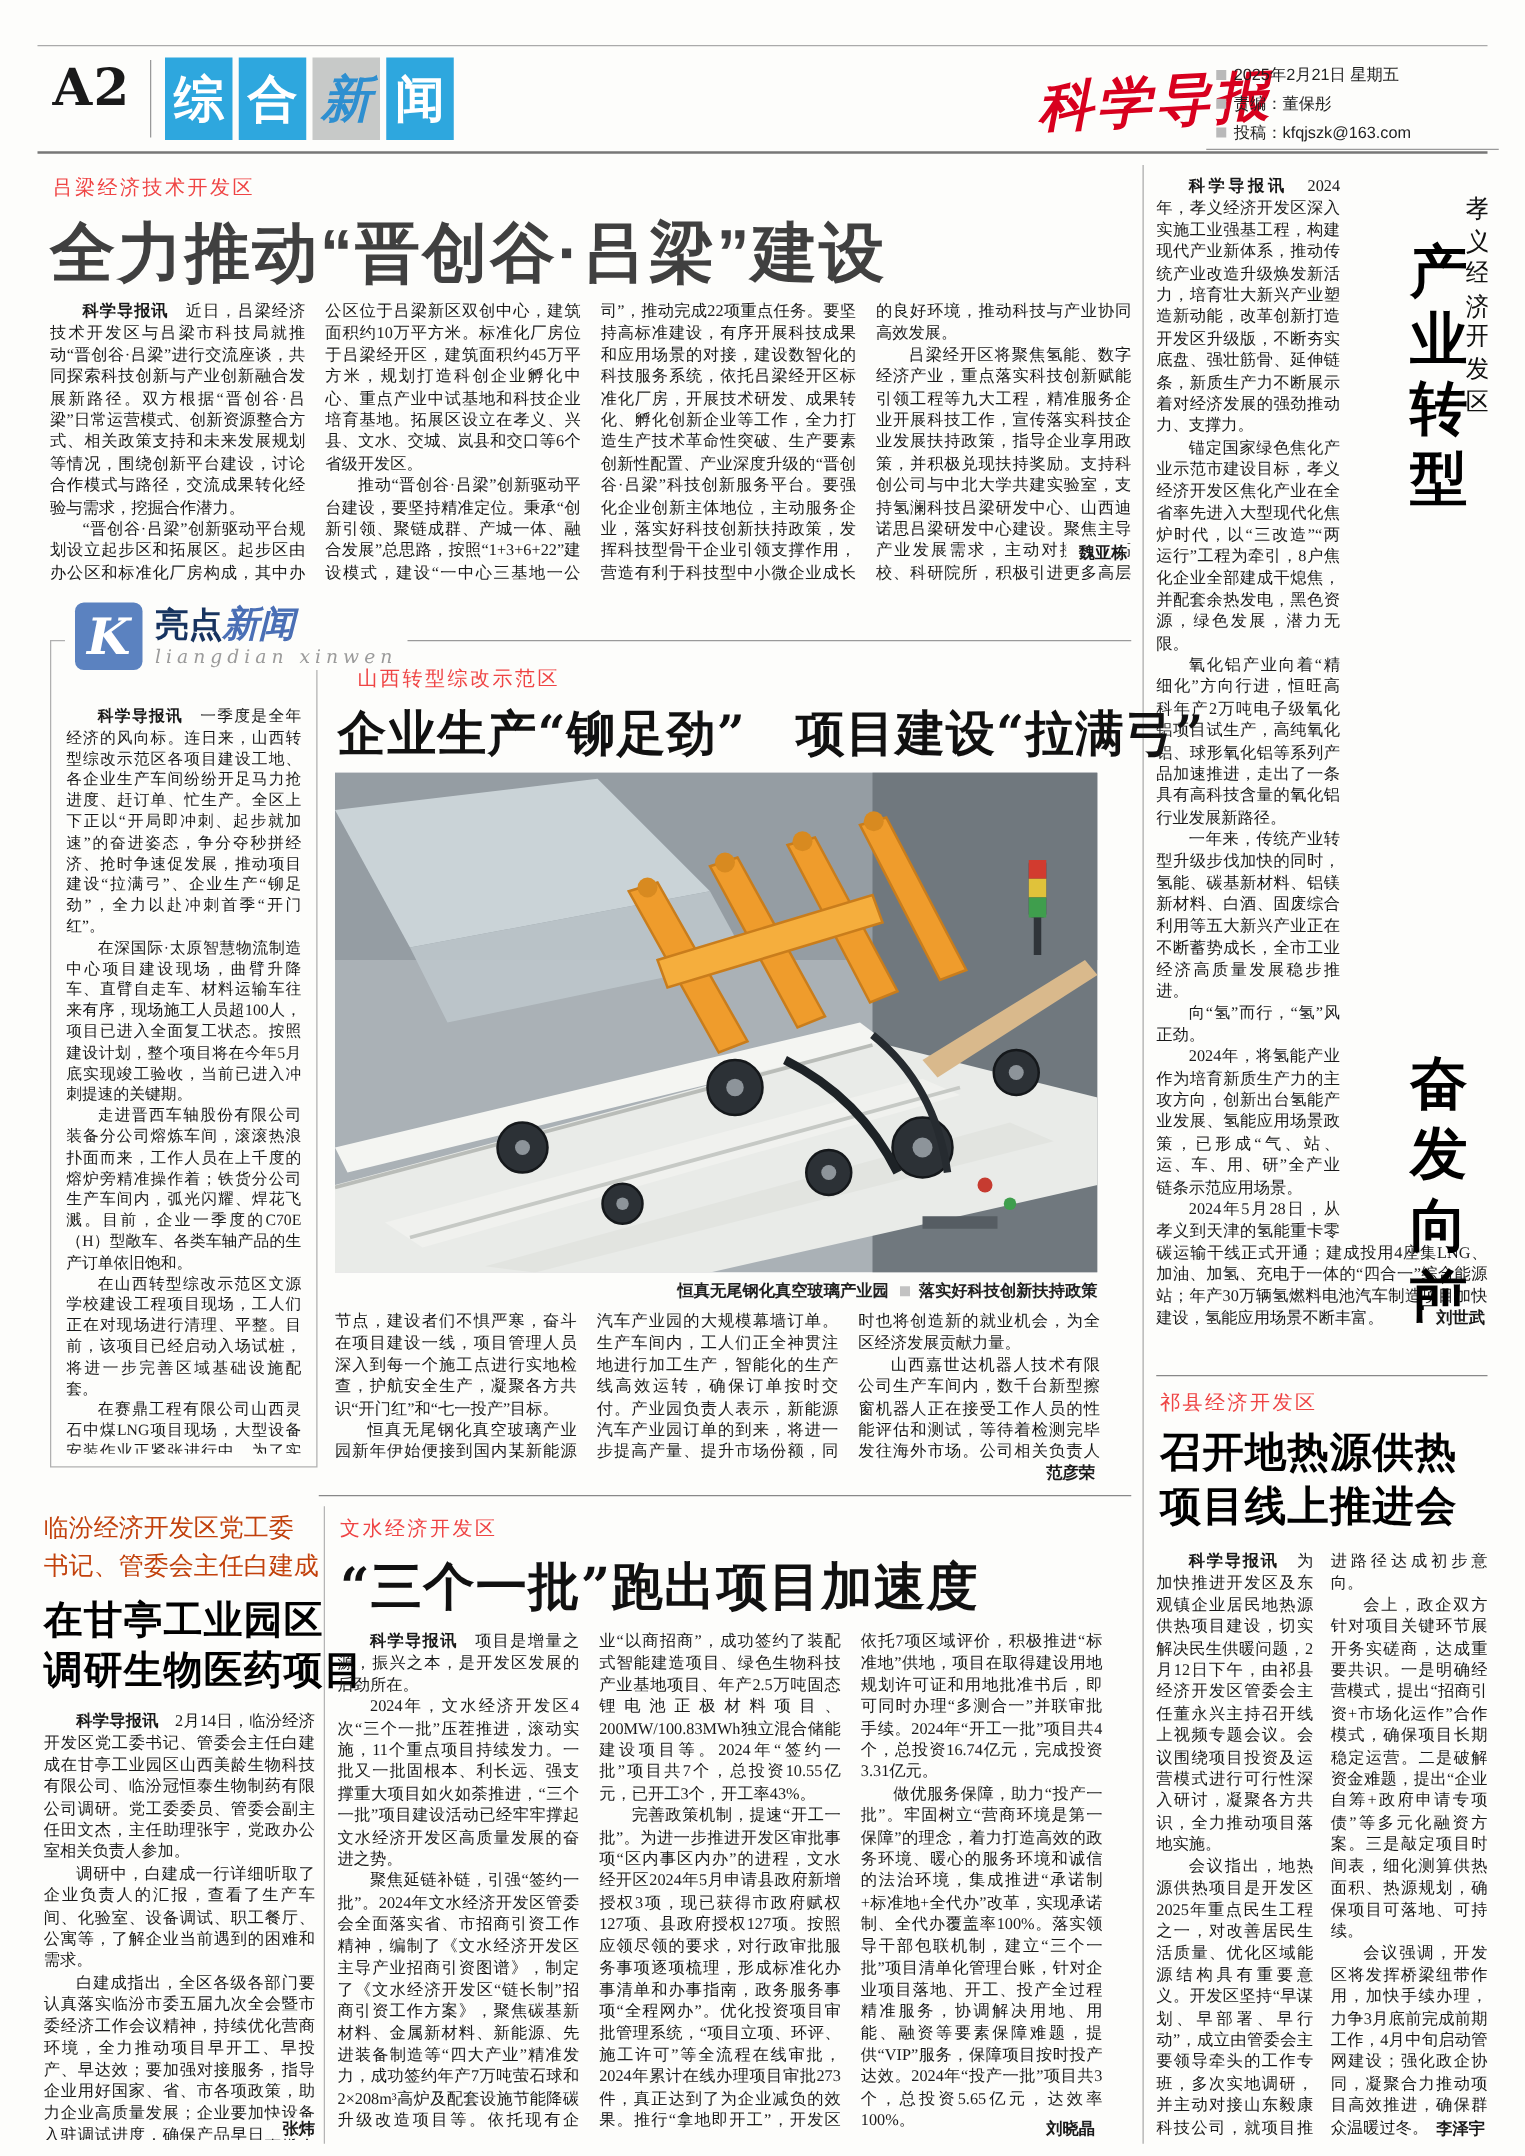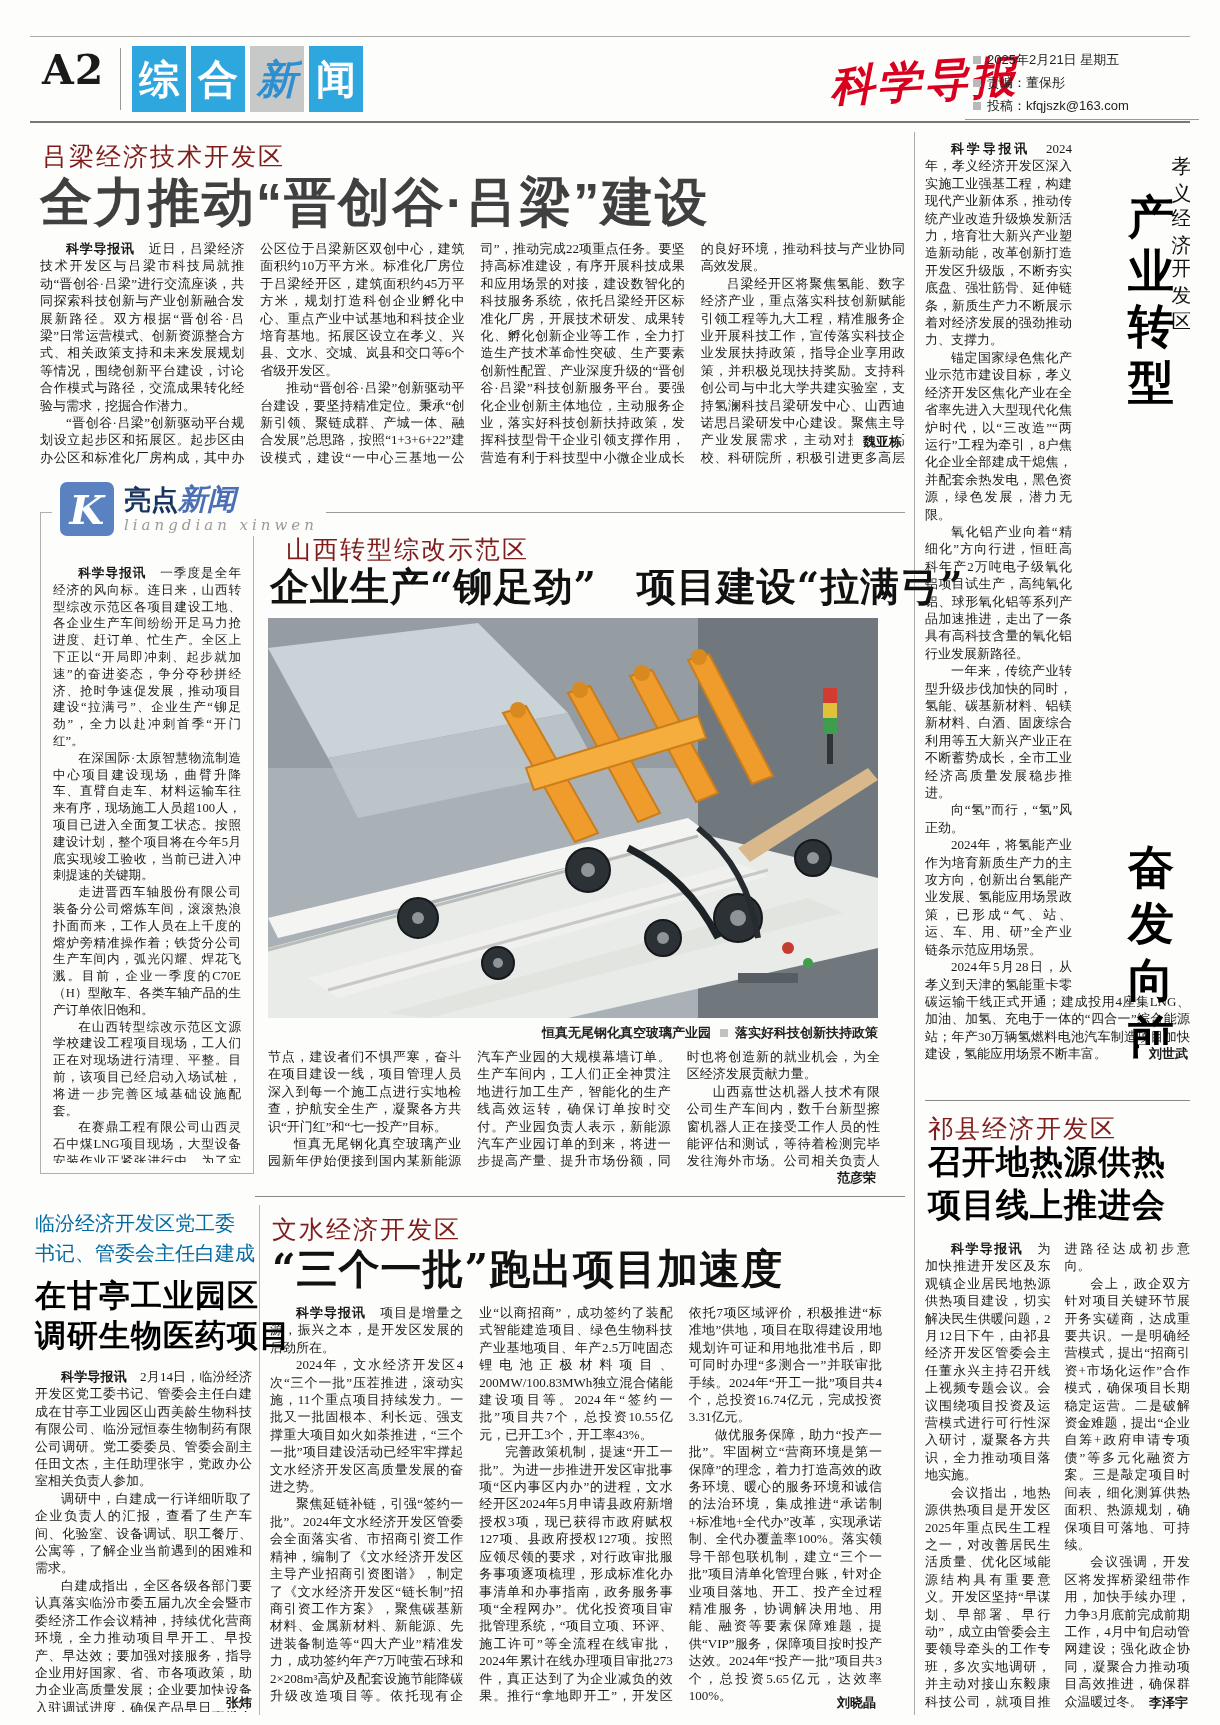--- a/index.html
+++ b/index.html
@@ -16,38 +16,38 @@
         background:#2ea7de;margin-right:5px;}
   .tile.gray{background:#c7c9c8;color:#2e8fd0;font-family:"DejaVu Serif",serif;font-style:italic;}
   .masthead{font-family:"DejaVu Serif",serif;font-style:italic;font-weight:bold;font-size:44px;
             color:#d8001e;transform:rotate(-3deg);letter-spacing:3px;white-space:nowrap;}
   .hinfo{font-family:"Liberation Sans","DejaVu Sans",sans-serif;font-size:13px;color:#222;
          border-bottom:1px solid #9a9a9a;padding:2px 4px 4px 8px;}
   .hinfo .row{display:flex;align-items:center;margin-top:5px;white-space:nowrap;}
   .sqbullet{display:inline-block;width:8px;height:8px;background:#b9b9b9;margin-right:6px;flex:0 0 auto;}
 
   
-  .kicker{font-family:"Liberation Sans","DejaVu Sans",sans-serif;font-size:25px;color:#7f1d1d;letter-spacing:2px;}
+  .kicker{font-family:"Liberation Sans","DejaVu Sans",sans-serif;font-size:16px;color:#ef4444;letter-spacing:2px;}
   .body-text{font-size:13px;line-height:17.4px;text-align:justify;overflow:hidden;}
   .body-text p{margin:0;text-indent:2em;}
   .body-text .lead{font-family:"Liberation Sans","DejaVu Sans",sans-serif;font-weight:bold;}
   .cont p:first-child{text-indent:0;}
   .byline{position:absolute;right:2px;bottom:0;background:#fdfdfb;padding-left:10px;
           font-weight:bold;font-size:13px;line-height:17.4px;}
 
   
   .head-sans-xl{font-family:"Liberation Sans","DejaVu Sans",sans-serif;font-weight:bold;font-size:52px;
                 letter-spacing:2px;white-space:nowrap;color:#404040;}
   .head-serif-lg{font-family:"DejaVu Serif","Liberation Serif",serif;font-weight:bold;font-size:39px;
                  letter-spacing:1px;white-space:nowrap;color:#111;}
   .head-serif-md{font-family:"DejaVu Serif","Liberation Serif",serif;font-weight:bold;font-size:41px;
                  letter-spacing:1px;white-space:nowrap;color:#111;}
   .head-sans-md{font-family:"Liberation Sans","DejaVu Sans",sans-serif;font-weight:bold;font-size:31px;
                 line-height:40px;letter-spacing:1px;color:#000;}
-  .kicker2{font-family:"Liberation Sans","DejaVu Sans",sans-serif;font-size:20px;line-height:30px;color:#0369a1;}
+  .kicker2{font-family:"Liberation Sans","DejaVu Sans",sans-serif;font-size:20px;line-height:30px;color:#c2410c;}
 
   
   .hl-box{border:1.5px solid #b0b0b0;background:#fdfdfb;}
   .hl-logo{position:absolute;display:flex;align-items:center;background:#fdfdfb;padding:0 8px;}
   .hl-k{width:54px;height:54px;background:#5b82c0;border-radius:7px;color:#fff;display:flex;
         align-items:center;justify-content:center;font-family:"DejaVu Serif",serif;font-style:italic;
         font-weight:bold;font-size:40px;flex:0 0 auto;}
   .hl-words{margin-left:10px;line-height:1;}
   .hl-cn{white-space:nowrap;}
   .hl-cn .t1{font-family:"Liberation Sans","DejaVu Sans",sans-serif;font-weight:bold;font-size:27px;color:#17335f;}

